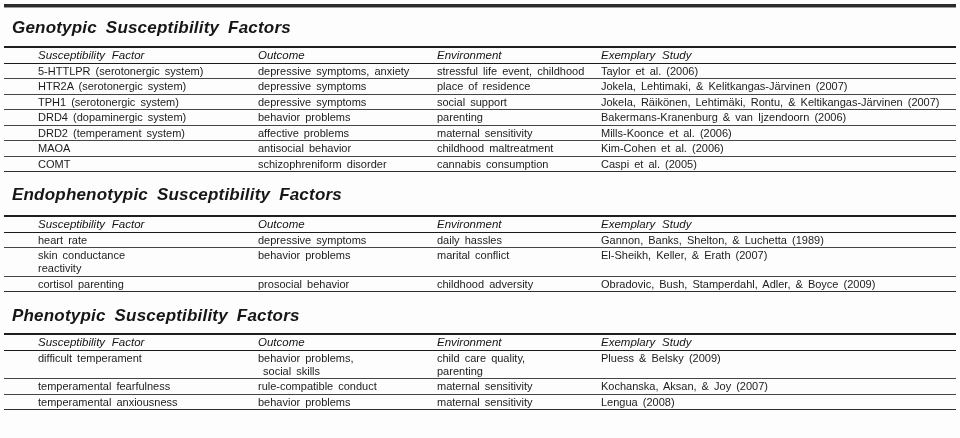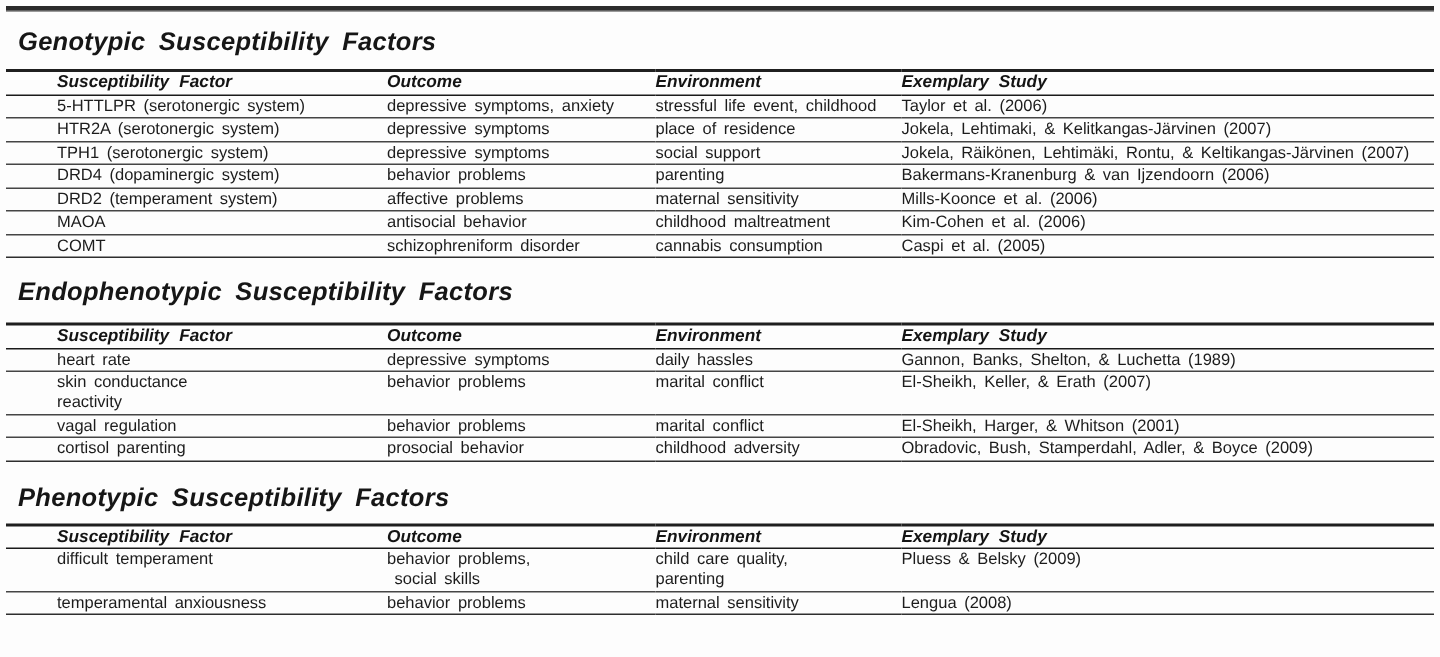--- a/index.html
+++ b/index.html
@@ -50,21 +50,21 @@
     font-size: 11px;
     line-height: 13px;
     text-align: left;
     vertical-align: top;
     padding: 1px 2px 0.5px 0;
     word-spacing: 2px;
     white-space: pre-line;
     border-bottom: 1px solid #454545;
   }
   th {
-    font-weight: bold;
+    font-weight: normal;
     font-style: italic;
     font-size: 11.5px;
     word-spacing: 3.5px;
     border-bottom: 1.5px solid #1a1a1a;
     color: #141414;
   }
   th.factor, td.factor { padding-left: 34px; }
   tbody tr:last-child td { border-bottom: 1.5px solid #2e2e2e; }
 </style>
 </head>
@@ -161,26 +161,20 @@
         <td>Gannon, Banks, Shelton, &amp; Luchetta (1989)</td>
       </tr>
       <tr>
         <td class="factor">skin conductance
 reactivity</td>
         <td>behavior problems</td>
         <td>marital conflict</td>
         <td>El-Sheikh, Keller, &amp; Erath (2007)</td>
       </tr>
       <tr>
-        <td class="factor">vagal regulation</td>
-        <td>behavior problems</td>
-        <td>marital conflict</td>
-        <td>El-Sheikh, Harger, &amp; Whitson (2001)</td>
-      </tr>
-      <tr>
         <td class="factor">cortisol parenting</td>
         <td>prosocial behavior</td>
         <td>childhood adversity</td>
         <td>Obradovic, Bush, Stamperdahl, Adler, &amp; Boyce (2009)</td>
       </tr>
     </tbody>
   </table>
 </section>
 
 <section class="sec3">
@@ -203,20 +197,26 @@
     <tbody>
       <tr>
         <td class="factor">difficult temperament</td>
         <td>behavior problems,
 &nbsp;social skills</td>
         <td>child care quality,
 parenting</td>
         <td>Pluess &amp; Belsky (2009)</td>
       </tr>
       <tr>
+        <td class="factor">temperamental fearfulness</td>
+        <td>rule-compatible conduct</td>
+        <td>maternal sensitivity</td>
+        <td>Kochanska, Aksan, &amp; Joy (2007)</td>
+      </tr>
+      <tr>
         <td class="factor">temperamental anxiousness</td>
         <td>behavior problems</td>
         <td>maternal sensitivity</td>
         <td>Lengua (2008)</td>
       </tr>
 
     </tbody>
   </table>
 
 </section>

